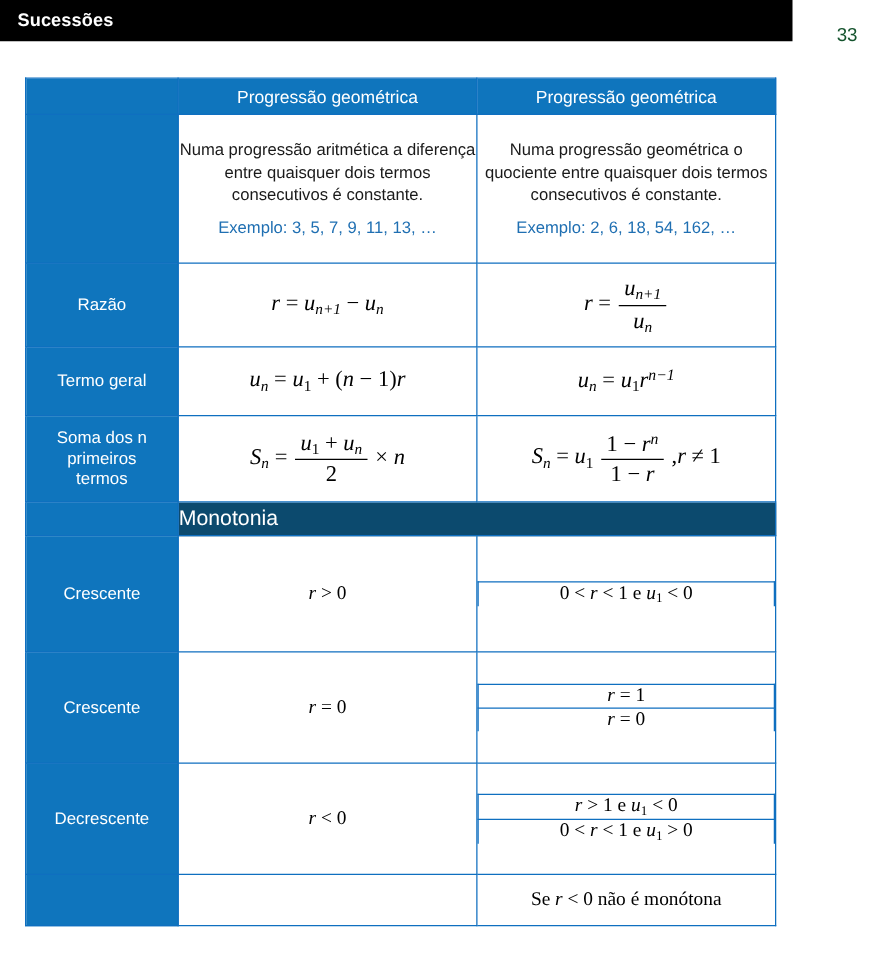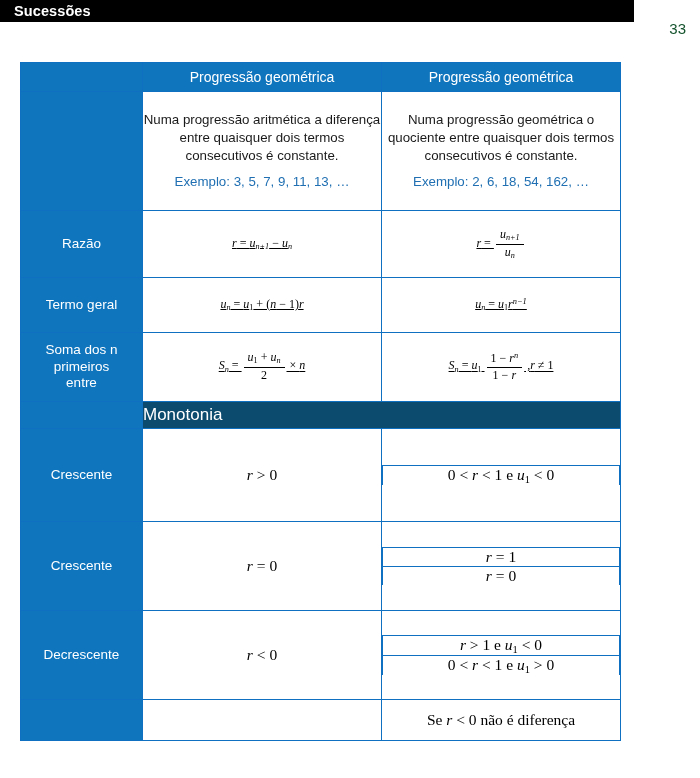--- a/index.html
+++ b/index.html
@@ -15,21 +15,21 @@
     position: relative;
     overflow: hidden;
   }
 
   
   .header-bar {
     position: absolute;
     left: 0;
     top: 0;
     width: 634px;
-    height: 22px;
+    height: 33px;
     background: #000000;
     display: flex;
     align-items: center;
   }
   .header-title {
     color: #ffffff;
     font-size: 14.5px;
     font-weight: bold;
     padding-left: 14px;
     letter-spacing: 0.1px;
@@ -90,24 +90,23 @@
     padding: 7px 12px 4px 12px;
   }
   .example {
     color: #1f6fb2;
     font-size: 13.3px;
     padding-top: 9px;
   }
   .formula-cell {
     text-align: center;
     font-family: "Liberation Serif", serif;
-    font-size: 12px;
+    font-size: 18px;
     padding: 10px 6px;
     height: 40px;
-    text-decoration: underline;
   }
   .mono-band {
     background: #0c4a6e;
     color: #ffffff;
     font-size: 17px;
     padding: 5px 0;
   }
   .sub-cell {
     text-align: center;
     font-family: "Liberation Serif", serif;
@@ -201,21 +200,21 @@
     </td>
     <td class="formula-cell">
       <span class="mi">u</span><span class="sub">n</span> = <span class="mi">u</span><span class="subn">1</span><span class="mi">r</span><span class="sup">n−1</span>
     </td>
   </tr>
 
   <tr>
     <td class="rowlabel" style="height:68px">
       <div>Soma dos n</div>
       <div>primeiros</div>
-      <div>entre</div>
+      <div>termos</div>
     </td>
     <td class="formula-cell">
       <span class="mi">S</span><span class="sub">n</span> =
       <span class="frac">
         <span class="num"><span class="mi">u</span><span class="subn">1</span> + <span class="mi">u</span><span class="sub">n</span></span>
         <span class="den">2</span>
       </span>
       × <span class="mi">n</span>
     </td>
     <td class="formula-cell">
@@ -290,19 +289,19 @@
                 </tr>
       </tbody>
             </table>
     </td>
   </tr>
 
   <tr>
     <td class="empty-blue" style="height:40px"></td>
     <td></td>
     <td class="sub-cell">
-      <span class="rm">Se</span> <span class="mi">r</span> &lt; 0 <span class="rm">não é diferença</span>
+      <span class="rm">Se</span> <span class="mi">r</span> &lt; 0 <span class="rm">não é monótona</span>
     </td>
   </tr>
 
 </tbody>
     </table>
 </div>
 
 </body></html>

